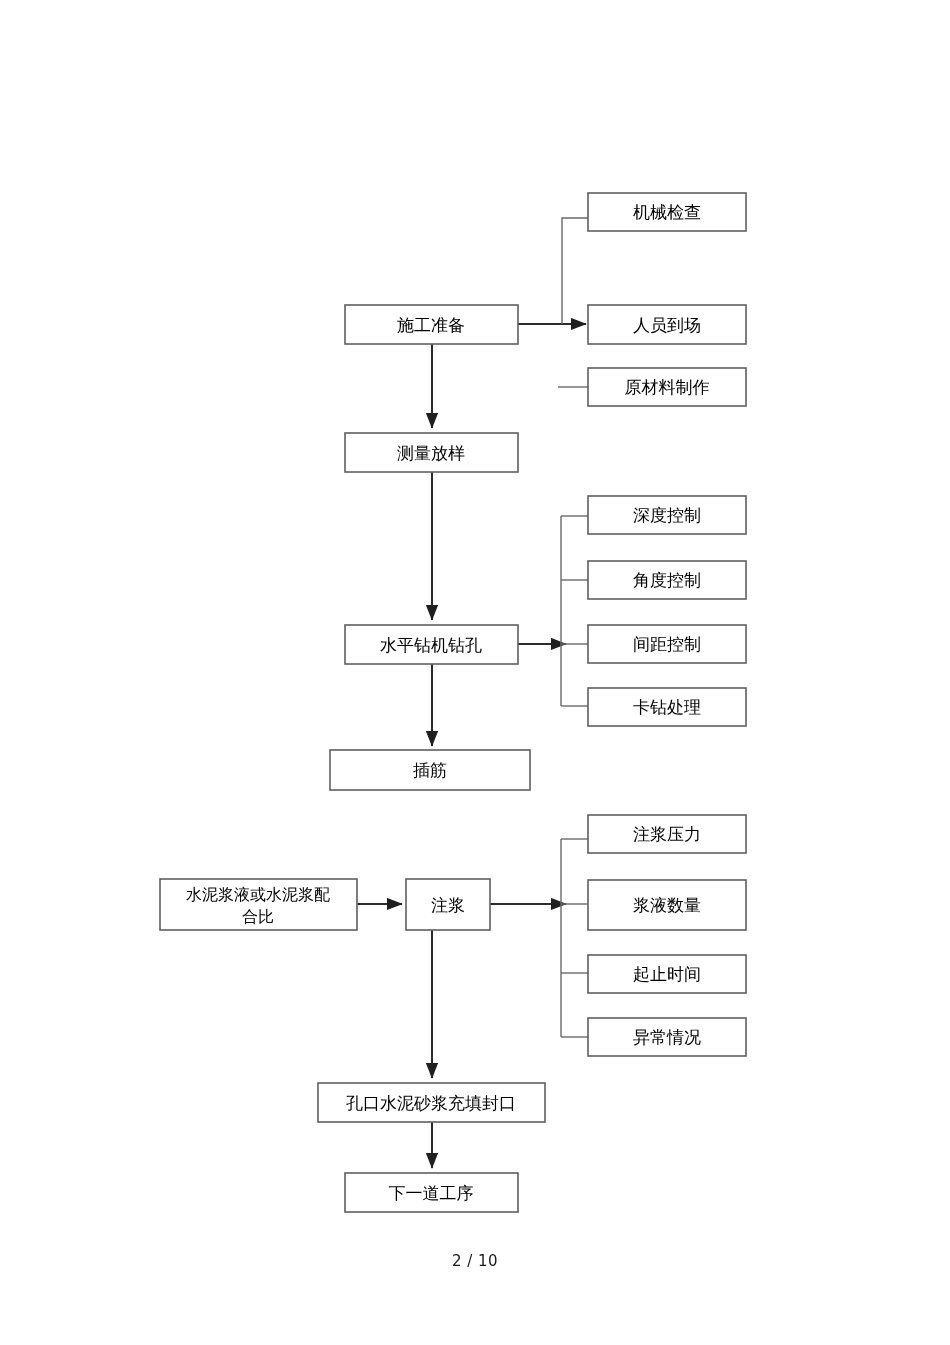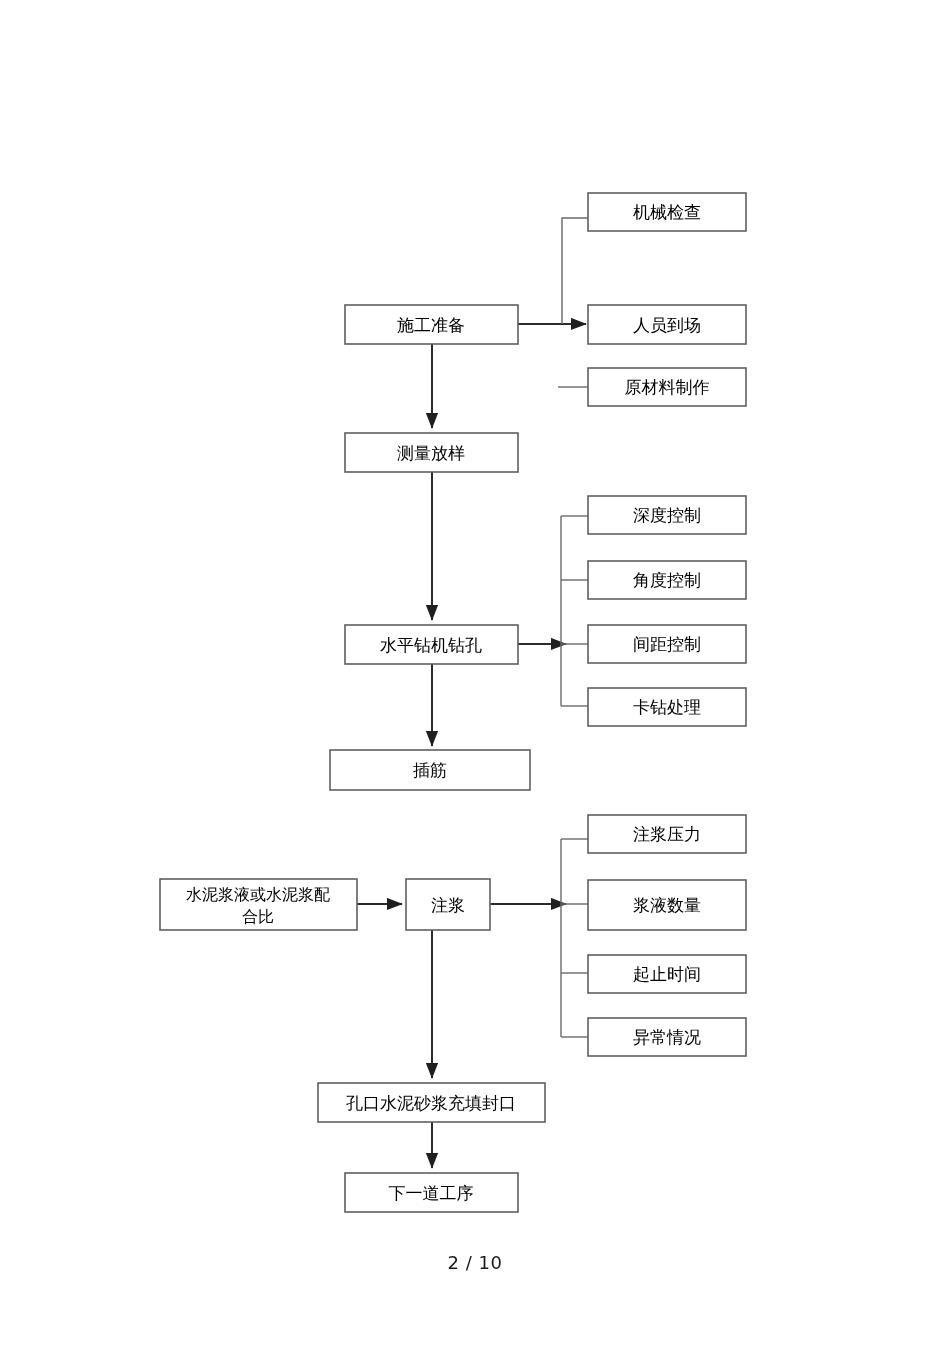--- a/index.html
+++ b/index.html
@@ -55,21 +55,21 @@
     fill: none;
     marker-end: url(#arrowhead);
   }
   .page-footer {
     position: absolute;
     left: 0;
     width: 950px;
     top: 1252px;
     text-align: center;
     font-family: "DejaVu Sans", "Liberation Sans", sans-serif;
-    font-size: 18px;
+    font-size: 15px;
     color: #1a1a1a;
     letter-spacing: 0.5px;
   }
 </style>
 </head>
 <body>
 
 <div id="page">
 
   <svg id="flow-svg" viewBox="0 0 950 1345">

